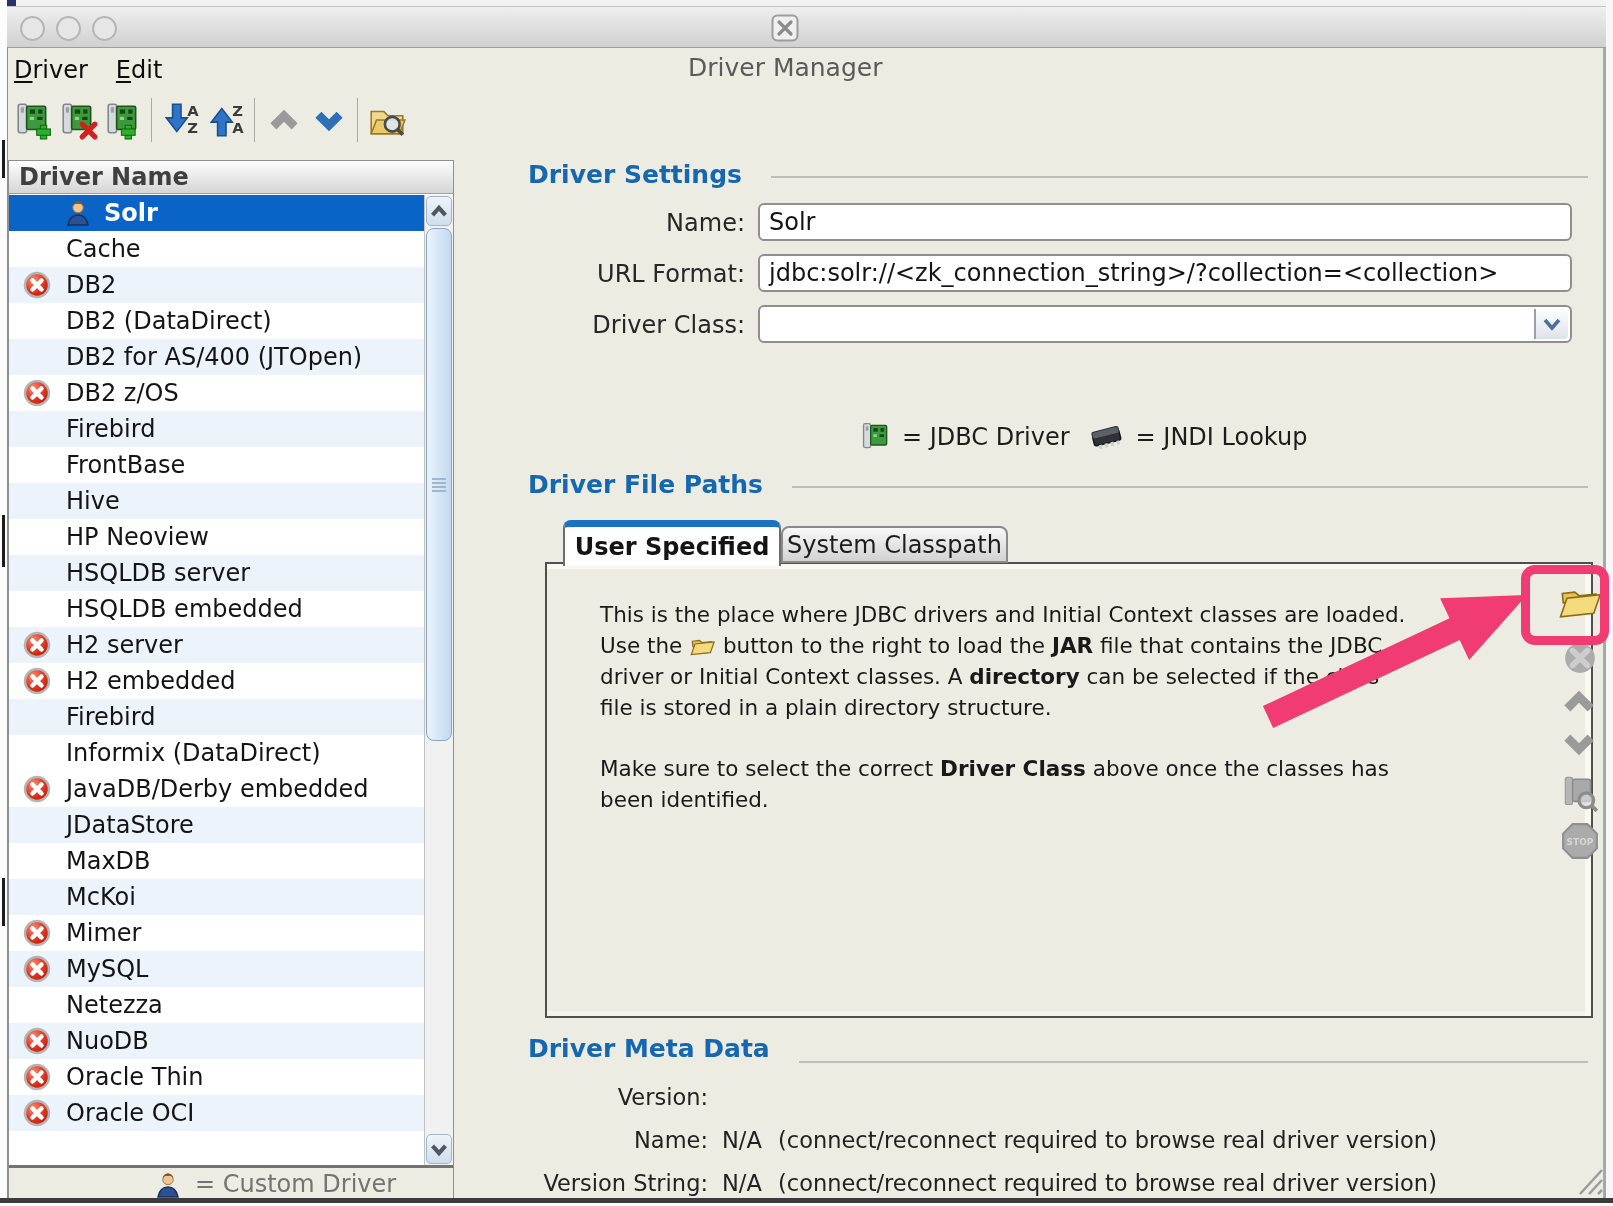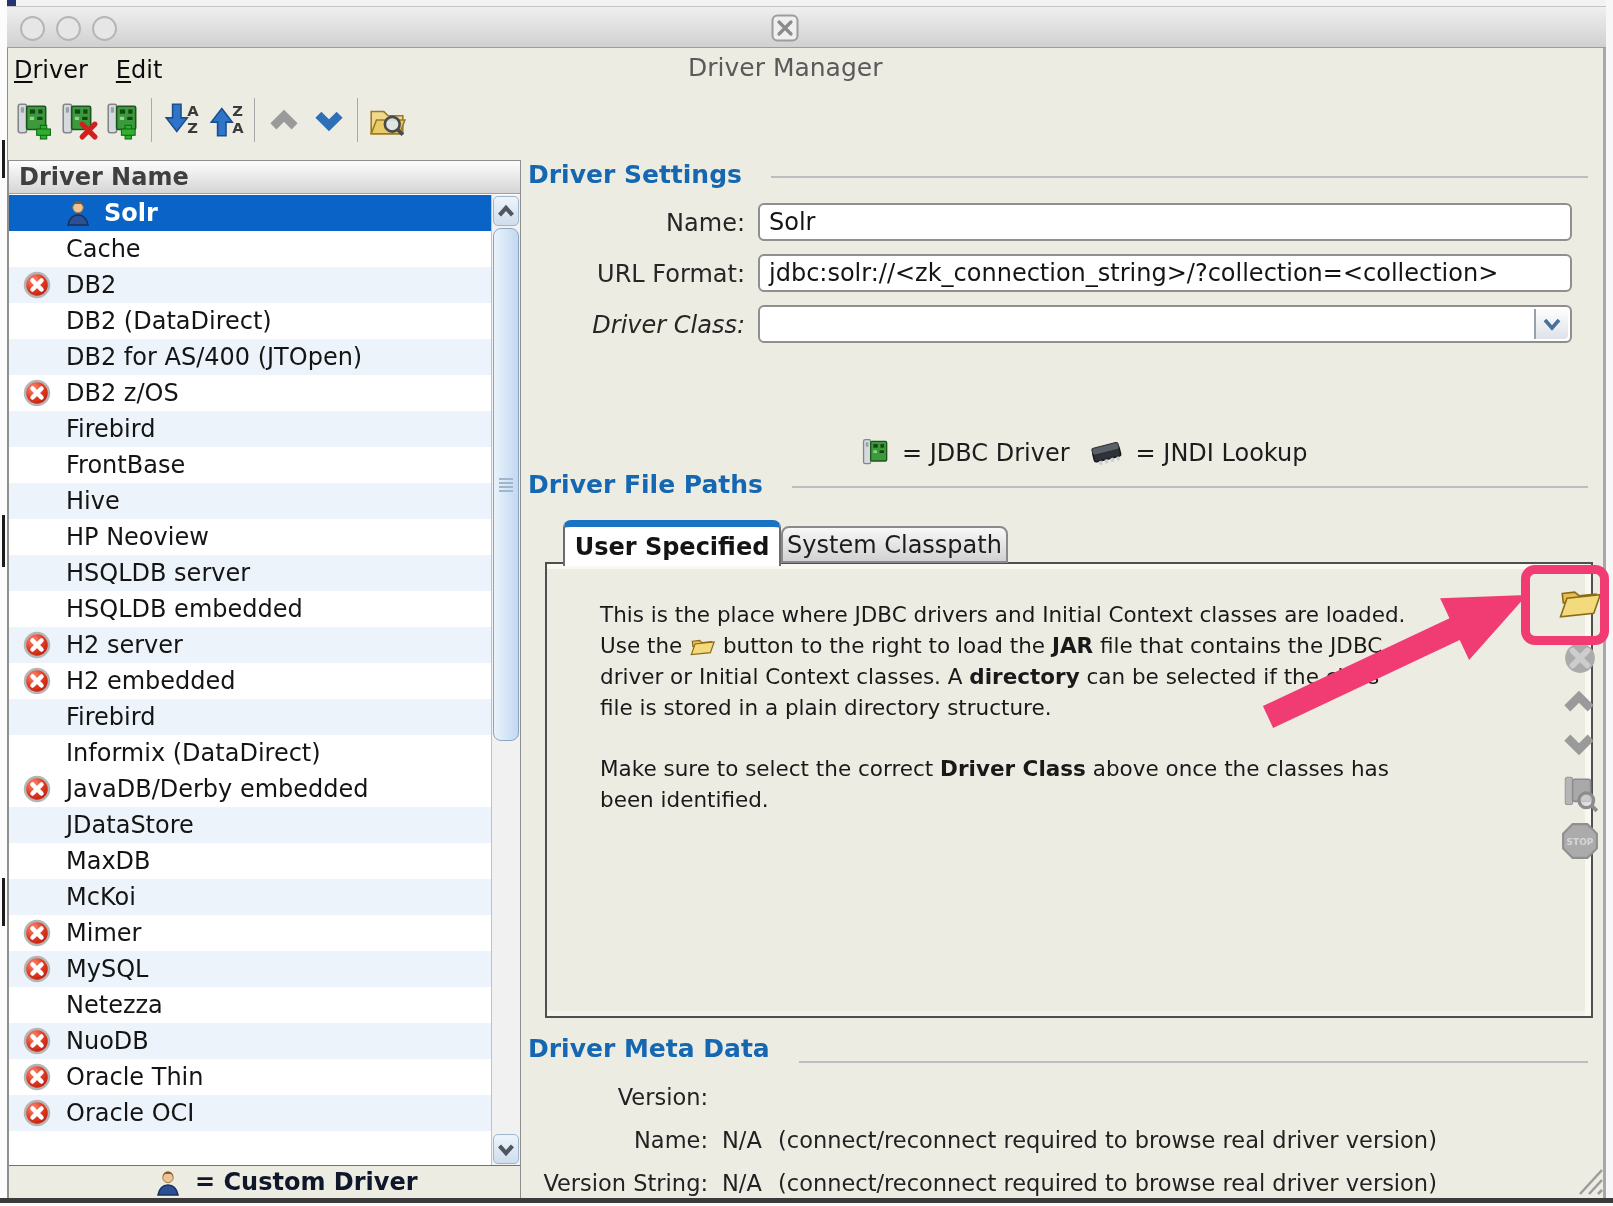--- a/index.html
+++ b/index.html
@@ -33,36 +33,36 @@
   .menubar { position:absolute; left:14px; top:52px; height:36px; display:flex; gap:28px;
     font-size:24px; color:#0c0c0c; align-items:center; }
   .menu-item .accel { text-decoration:underline; text-underline-offset:3px; }
 
   
   .toolbar { position:absolute; left:10px; top:94px; height:52px; display:flex; align-items:center; }
   .tbtn { width:45px; height:48px; display:flex; align-items:center; justify-content:center; cursor:default; }
   .tsep { width:1px; height:44px; background:#a9a9a9; margin:0 6px; }
 
   
-  .listpanel { position:absolute; left:8px; top:160px; width:513px; height:1039px;
+  .listpanel { position:absolute; left:8px; top:160px; width:446px; height:1039px;
     border:1px solid #8f8f8f; background:#fff; }
   .lheader { position:absolute; left:0; top:0; right:0; height:33px;
     background:linear-gradient(#fdfdfd,#d5d5d5); border-bottom:1px solid #9f9f9f;
     font-weight:bold; color:#3f3f3f; font-size:24px; padding-left:10px; display:flex; align-items:center; }
   .lbody { position:absolute; top:34px; left:0; right:0; bottom:33px; overflow:hidden; background:#fff; }
   .lrow { position:relative; height:36px; font-size:24px; }
   .lrow.stripe { background:var(--stripe,#ecf3fa); }
   .lrow.selected { background:var(--sel,#0a63c6); }
   .lrow.selected .lbl { color:#fff; font-weight:bold; }
   .lrow .err { position:absolute; left:13px; top:3px; width:30px; height:30px; }
   .lrow .person { position:absolute; left:56px; top:4px; width:26px; height:28px; }
   .lrow .lbl { position:absolute; left:57px; top:0; line-height:36px; white-space:nowrap; }
   .lrow.custom .lbl { left:95px; }
   .lfooter { position:absolute; left:0; right:0; bottom:0; height:33px; background:#edece3;
-    border-top:1px solid #737373; font-size:24px; color:#0f172a;font-weight:bold; }
+    border-top:3px solid #737373; font-size:24px; color:#737373; }
   .lfooter .person { position:absolute; left:146px; top:3px; width:26px; height:28px; }
   .lfooter .ftext { position:absolute; left:186px; line-height:32px; }
 
   
   .vscroll { position:absolute; top:34px; right:0; width:29px; bottom:33px;
     background:#f1f1f1; border-left:1px solid #c2c2c2; }
   .sbtn { position:absolute; left:1px; width:26px; height:30px;
     background:linear-gradient(#eef4fb,#cfdded); border:1px solid #9fb6cd; border-radius:5px;
     display:flex; align-items:center; justify-content:center; }
   .sbtn.up { top:1px; } .sbtn.down { bottom:1px; }
@@ -79,21 +79,21 @@
   
   .flabel { position:absolute; left:520px; width:225px; text-align:right; font-size:24px; color:#262626; }
   .ffield { position:absolute; left:758px; width:814px; height:38px; background:#fff;
     border:2px solid #8f8f8f; border-radius:6px; font-size:24px; color:#141414;
     line-height:34px; padding:0 9px; white-space:nowrap; overflow:hidden; }
   .combo-btn { position:absolute; right:2px; top:2px; bottom:2px; width:34px;
     background:linear-gradient(#fdfdfd,#dde3e9); border-left:2px solid #98a2ac;
     border-radius:0 4px 4px 0; display:flex; align-items:center; justify-content:center; }
 
   .legendrow { position:absolute; left:860px; top:418px; height:38px; display:flex; align-items:center;
-    gap:10px; font-size:24px; color:#1c1c1c;margin-top:16px; }
+    gap:10px; font-size:24px; color:#1c1c1c; }
 
   
   .tab { position:absolute; font-size:24px; display:flex; align-items:center; justify-content:center; }
   .tab.active { left:563px; top:520px; width:218px; height:46px; background:#fff;
     border:2px solid #6c6c6c; border-bottom:none; border-top:7px solid #1a72c2;
     border-radius:8px 8px 0 0; font-weight:bold; z-index:3; }
   .tab.inactive { left:781px; top:526px; width:227px; height:37px;
     background:linear-gradient(#f8f8f8,#d2d2d2); border:2px solid #8a8a8a;
     border-radius:8px 8px 0 0; color:#1c1c1c; z-index:2; }
 
@@ -424,21 +424,21 @@
     <span class="rule"></span>
   </div>
   <div class="flabel" style="top:209px;">Name:</div>
   <div class="ffield" style="top:203px;">
     <span>Solr</span>
   </div>
   <div class="flabel" style="top:260px;">URL Format:</div>
   <div class="ffield" style="top:254px;">
     <span>jdbc:solr://&lt;zk_connection_string&gt;/?collection=&lt;collection&gt;</span>
   </div>
-  <div class="flabel" style="top:311px;font-style:italic;">Driver Class:</div>
+  <div class="flabel" style="top:311px;">Driver Class:</div>
   <div class="ffield" style="top:305px;">
     <span></span>
     <span class="combo-btn">
       <svg width="24" height="18" viewBox="0 0 24 18">
         <path d="M5 5 L12 13 L19 5" stroke="#4a6f9c" stroke-width="3.6" fill="none"></path>
       </svg>
     </span>
   </div>
 
   <div class="legendrow">

